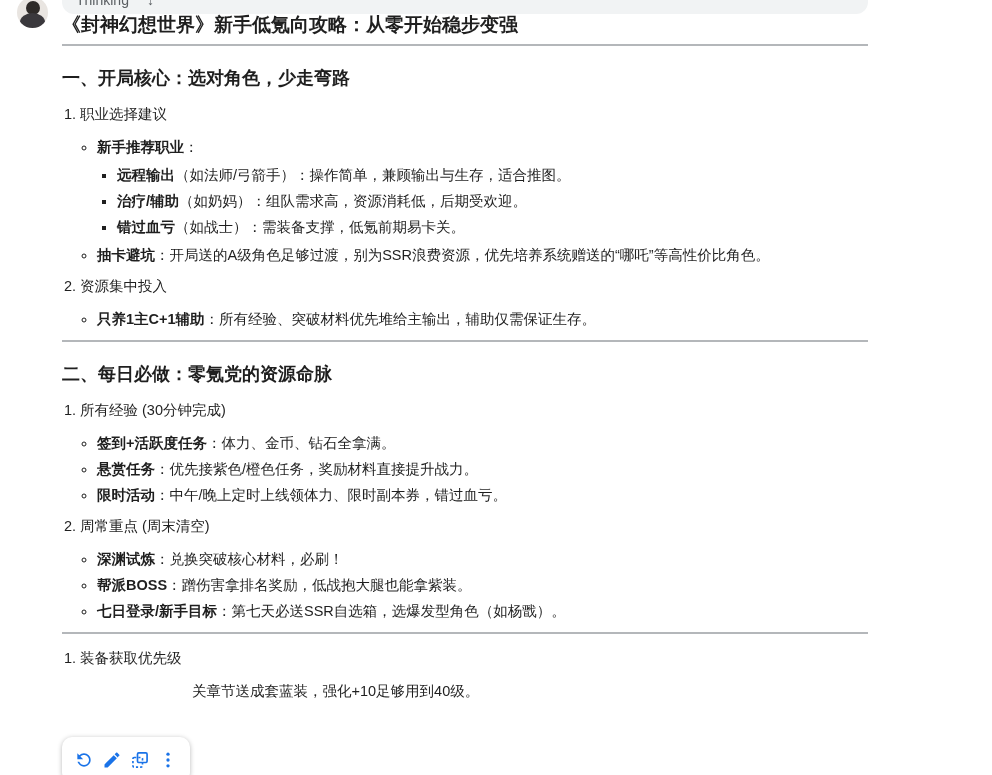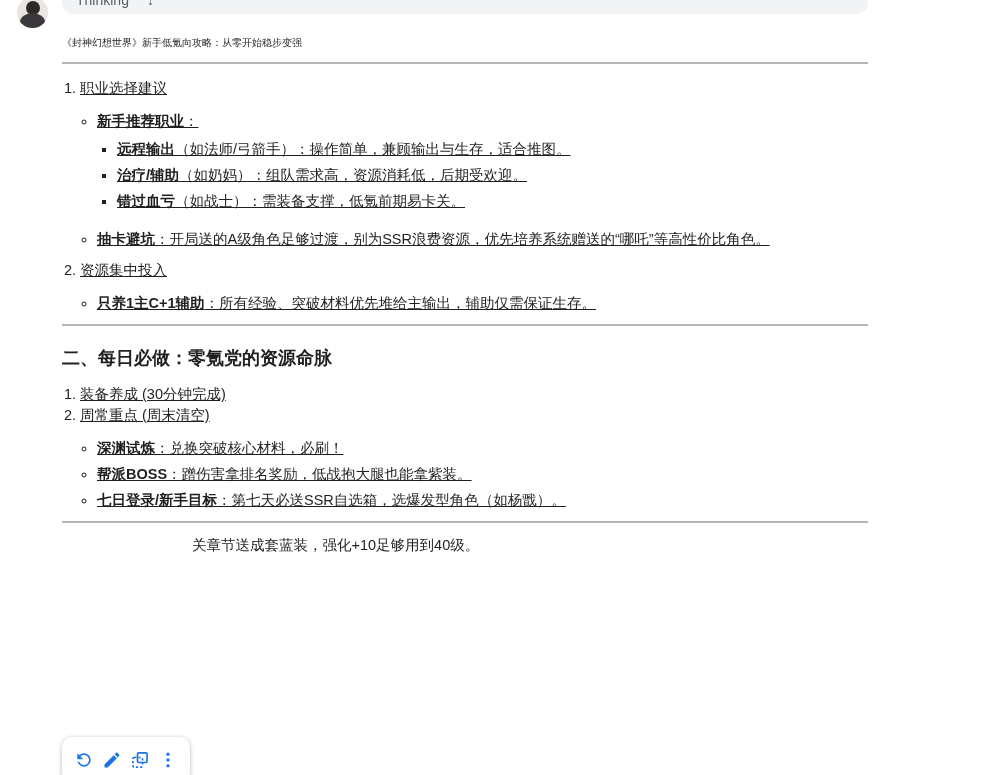--- a/index.html
+++ b/index.html
@@ -15,34 +15,34 @@
     border-radius:50% 50% 0 0; background:#3a383c; }
 
   .content { position:absolute; left:62px; top:0; width:806px; }
 
   .thinking-bar { position:relative; height:14px; overflow:hidden; background:#f1f3f4;
     border-radius:0 0 12px 12px; cursor:pointer; }
   .thinking-inner { position:absolute; top:-13px; left:14px; font-size:14px; color:#5b5f63;
     white-space:nowrap; line-height:26px; }
   .thinking-arrow { margin-left:18px; font-size:14px; color:#5b5f63; }
 
-  .doc-title { margin:18px 0 0; font-size:10px; font-weight:400; line-height:22px; }
+  .doc-title { margin:0 0 0; font-size:19px; font-weight:700; line-height:22px; }
 
   hr { border:none; border-top:2px solid #b4b7ba; height:0; margin:8px 0 0; }
   hr.mid { margin:0; }
 
   h3 { font-size:18px; font-weight:700; line-height:24px; margin:20px 0 0; }
 
-  ol { margin:14px 0 0; padding-left:18px; font-size:14.5px;text-decoration:underline; }
+  ol { margin:14px 0 0; padding-left:18px; font-size:14.5px; }
   ol.last { margin-bottom:0; }
   ol > li { line-height:21px; }
   ol > li + li { margin-top:0; }
   ul.lvl2 { list-style:circle; padding-left:17px; margin:9px 0 8px; }
   ul.lvl2 > li { line-height:26px; }
-  ul.lvl3 { list-style:square; padding-left:20px; margin:2px 0 12px; }
+  ul.lvl3 { list-style:square; padding-left:20px; margin:2px 0 2px; }
   ul.lvl3 > li { line-height:26px; }
   .b { font-weight:700; }
 
   .partial-line { margin-top:9px; padding-left:130px; font-size:14.5px; line-height:26px; }
 
   .toolbar { position:absolute; left:62px; top:737px; width:128px; height:45px;
     background:#ffffff; border-radius:10px; box-shadow:0 1px 5px rgba(0,0,0,.28);
     display:flex; align-items:center; justify-content:space-between; padding:0 9px; z-index:5; }
   .tbtn { width:26px; height:26px; border:none; background:transparent; cursor:pointer;
     display:flex; align-items:center; justify-content:center; padding:0; }
@@ -59,20 +59,21 @@
   <div class="content">
 
     <div class="thinking-bar">
       <span class="thinking-inner"><span>Thinking</span><span class="thinking-arrow">↓</span></span>
     </div>
 
     <p class="doc-title">《封神幻想世界》新手低氪向攻略：从零开始稳步变强</p>
 
     <hr>
 
+    <h3>一、开局核心：选对角色，少走弯路</h3>
     <ol>
       <li>
         <span>职业选择建议</span>
         <ul class="lvl2">
           <li>
             <span class="b">新手推荐职业</span><span>：</span>
             <ul class="lvl3">
               <li><span class="b">远程输出</span><span>（如法师/弓箭手）：操作简单，兼顾输出与生存，适合推图。</span></li>
               <li><span class="b">治疗/辅助</span><span>（如奶妈）：组队需求高，资源消耗低，后期受欢迎。</span></li>
               <li><span class="b">错过血亏</span><span>（如战士）：需装备支撑，低氪前期易卡关。</span></li>
@@ -87,34 +88,44 @@
           <li><span class="b">只养1主C+1辅助</span><span>：所有经验、突破材料优先堆给主输出，辅助仅需保证生存。</span></li>
         </ul>
       </li>
     </ol>
 
     <hr class="mid">
 
     <h3>二、每日必做：零氪党的资源命脉</h3>
     <ol>
       <li>
-        <span>装备养成 (30分钟完成)</span>
+        <span>所有经验 (30分钟完成)</span>
+        <ul class="lvl2">
+          <li><span class="b">签到+活跃度任务</span><span>：体力、金币、钻石全拿满。</span></li>
+          <li><span class="b">悬赏任务</span><span>：优先接紫色/橙色任务，奖励材料直接提升战力。</span></li>
+          <li><span class="b">限时活动</span><span>：中午/晚上定时上线领体力、限时副本券，错过血亏。</span></li>
+        </ul>
       </li>
       <li>
         <span>周常重点 (周末清空)</span>
         <ul class="lvl2">
           <li><span class="b">深渊试炼</span><span>：兑换突破核心材料，必刷！</span></li>
           <li><span class="b">帮派BOSS</span><span>：蹭伤害拿排名奖励，低战抱大腿也能拿紫装。</span></li>
           <li><span class="b">七日登录/新手目标</span><span>：第七天必送SSR自选箱，选爆发型角色（如杨戬）。</span></li>
         </ul>
       </li>
     </ol>
 
     <hr class="mid">
 
+    <ol class="last">
+      <li>
+        <span>装备获取优先级</span>
+      </li>
+    </ol>
     <div class="partial-line">关章节送成套蓝装，强化+10足够用到40级。</div>
 
   </div>
 
   <div class="toolbar">
     <button class="tbtn" title="">
       <span>
         <svg class="icon-flip" viewBox="0 0 24 24" width="20" height="20">
             <path fill="#1a73e8" d="M17.65 6.35C16.2 4.9 14.21 4 12 4c-4.42 0-7.99 3.58-8 8s3.57 8 8 8c3.73 0 6.84-2.55 7.73-6h-2.08c-.82 2.33-3.04 4-5.65 4-3.31 0-6-2.69-6-6s2.69-6 6-6c1.66 0 3.14.69 4.22 1.78L13 11h7V4l-2.35 2.35z"></path>
           </svg>

